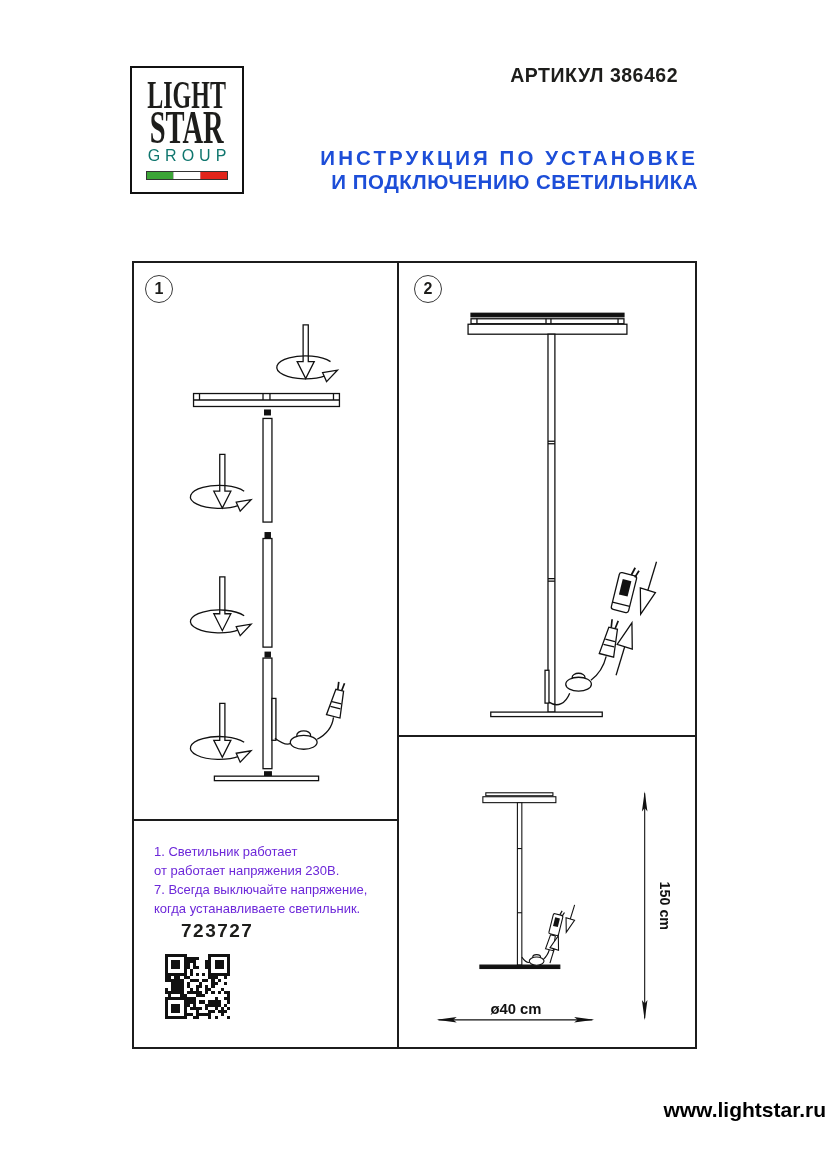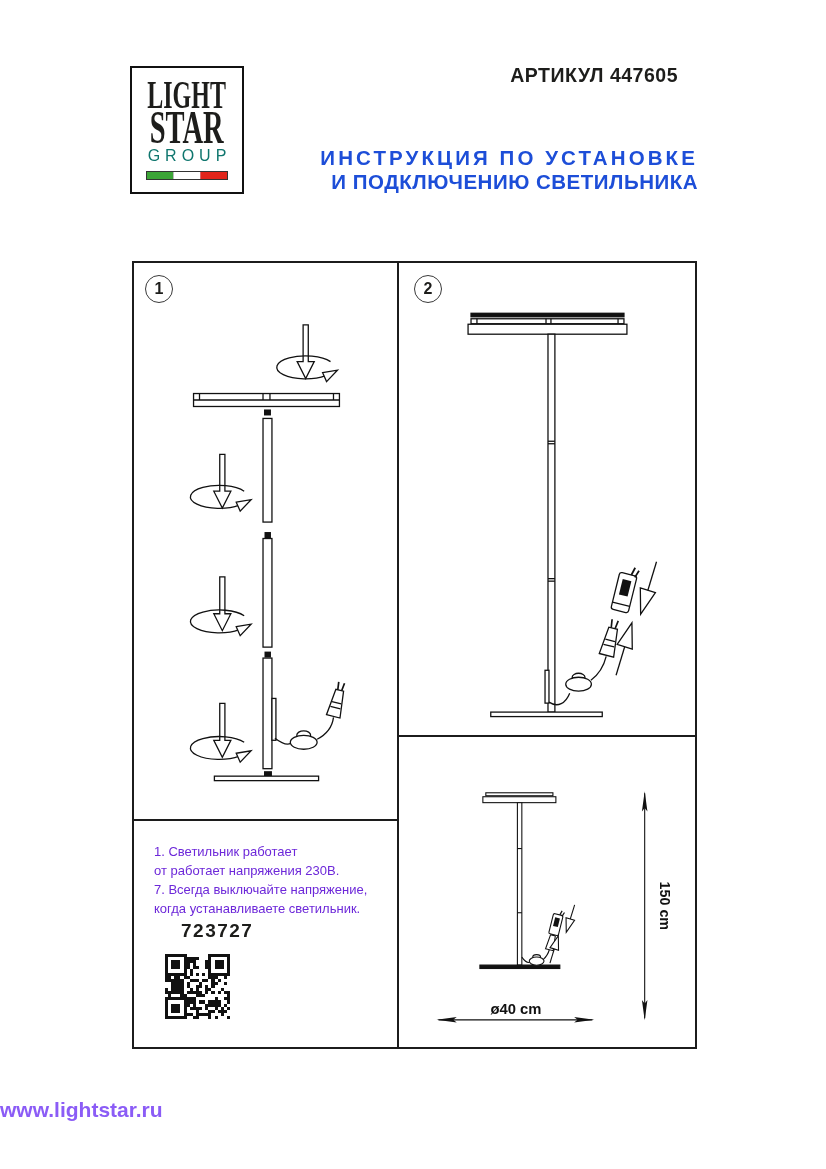--- a/index.html
+++ b/index.html
@@ -43,42 +43,42 @@
          box-sizing:border-box;display:flex;align-items:center;justify-content:center;
          font-size:16px;font-weight:700;color:#1d1d1b;background:#fff;z-index:2;}
   .badge1{left:11px;top:12px;}
   .badge2{left:15px;top:12px;}
   
   .notes-text{position:absolute;left:20px;top:21px;font-size:13px;line-height:19px;color:#6d28d9;}
   .notes-article{position:absolute;left:30px;top:99px;font-size:19px;font-weight:700;
                  letter-spacing:1.5px;color:#1d1d1b;margin-left:17px;}
   .qr{position:absolute;left:31px;top:133px;width:65px;height:65px;}
   
-  .footer{position:absolute;left:0;top:1098px;width:100%;text-align:left;
-          font-size:21px;font-weight:700;color:#8b5cf6;}
+  .footer{position:absolute;left:0;top:1098px;width:100%;text-align:right;
+          font-size:21px;font-weight:700;color:#000000;}
   svg text{font-family:"Liberation Sans",sans-serif;fill:#111;}
 </style>
 </head>
 <body>
 
 <div class="page">
 
   <div class="logo-box">
     <span class="logo-word logo-light">LIGHT</span>
     <span class="logo-word logo-star">STAR</span>
     <span class="logo-group">GROUP</span>
     <span class="logo-flag">
       <span class="fg"></span>
       <span class="fw"></span>
       <span class="fr"></span>
     </span>
   </div>
 
   <div class="hdr-series">
-    <div>АРТИКУЛ 447605</div>
+    <div>АРТИКУЛ 386462</div>
   </div>
   <div class="hdr-title">
     <div class="t1">ИНСТРУКЦИЯ ПО УСТАНОВКЕ</div>
     <div class="t2">И ПОДКЛЮЧЕНИЮ СВЕТИЛЬНИКА</div>
   </div>
 
   <div class="grid">
     <div class="div-v"></div>
     <div class="div-h-left"></div>
     <div class="div-h-right"></div>

